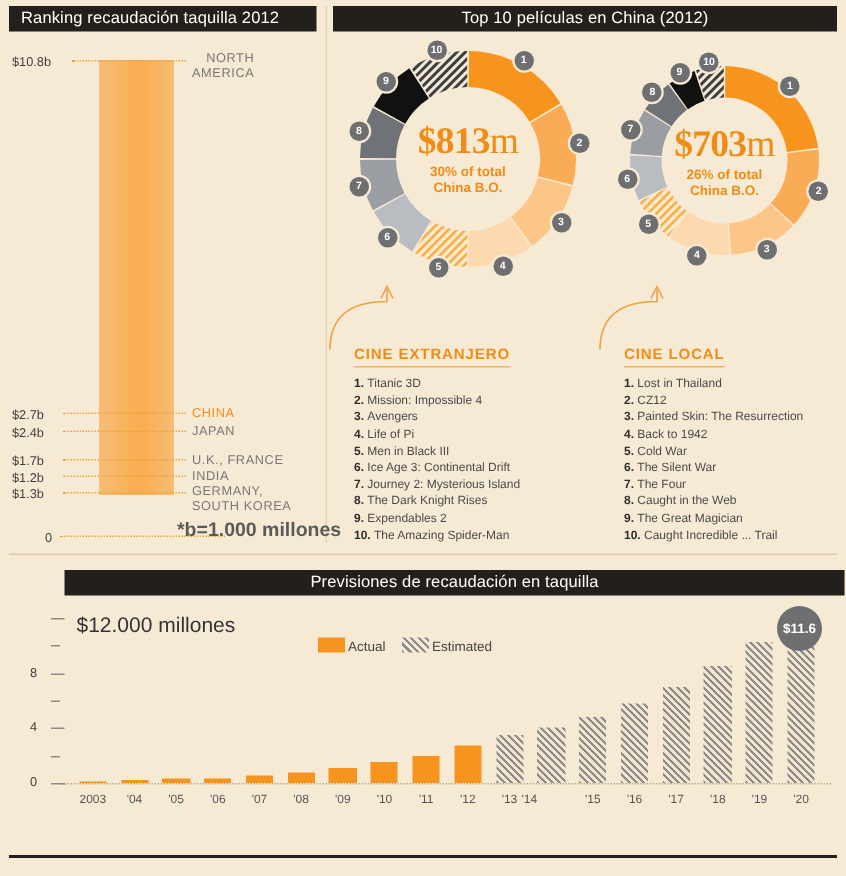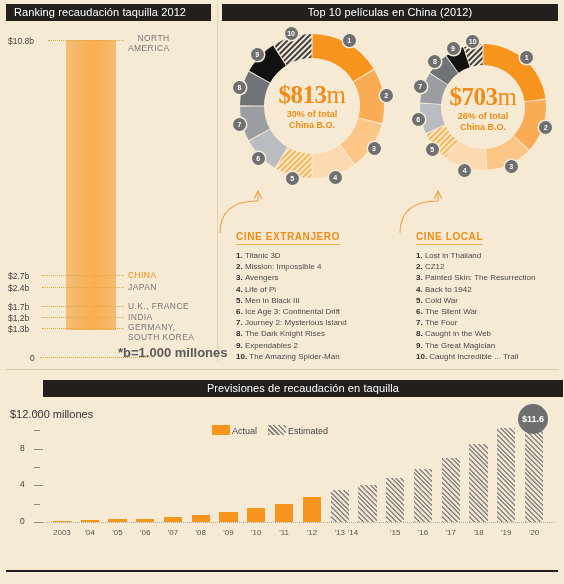--- a/index.html
+++ b/index.html
@@ -62,21 +62,21 @@
   .tick{position:absolute;background:#8a8a8a;}
   .baseline{position:absolute;border-top:1px dotted #b9a98c;}
   .bar{position:absolute;bottom:0;}
   .bar.actual{background:#f7941e;}
   .xlab{position:absolute;font-size:8px;color:#555;text-align:center;}
   .legend{position:absolute;font-size:9px;color:#444;}
   .lgswatch{display:inline-block;width:18px;height:10px;vertical-align:-1px;}
   .badge11{position:absolute;width:30px;height:30px;border-radius:50%;background:#6d6f70;
            color:#fff;font-size:9px;font-weight:bold;line-height:30px;text-align:center;}
   .source{position:absolute;font-size:7.2px;color:#5b5b5b;letter-spacing:.15px;}
-  .axtitle{position:absolute;font-size:11px;color:#333;}
+  .axtitle{position:absolute;font-size:14px;color:#333;margin-left:41px;}
 </style>
 </head>
 <body>
 
 <div class="stage">
 
   <div class="hdr left">Ranking recaudación taquilla 2012</div>
   <div class="hdr right">Top 10 películas en China (2012)</div>
   <div class="vrule"></div>
   <div class="hrule"></div>

